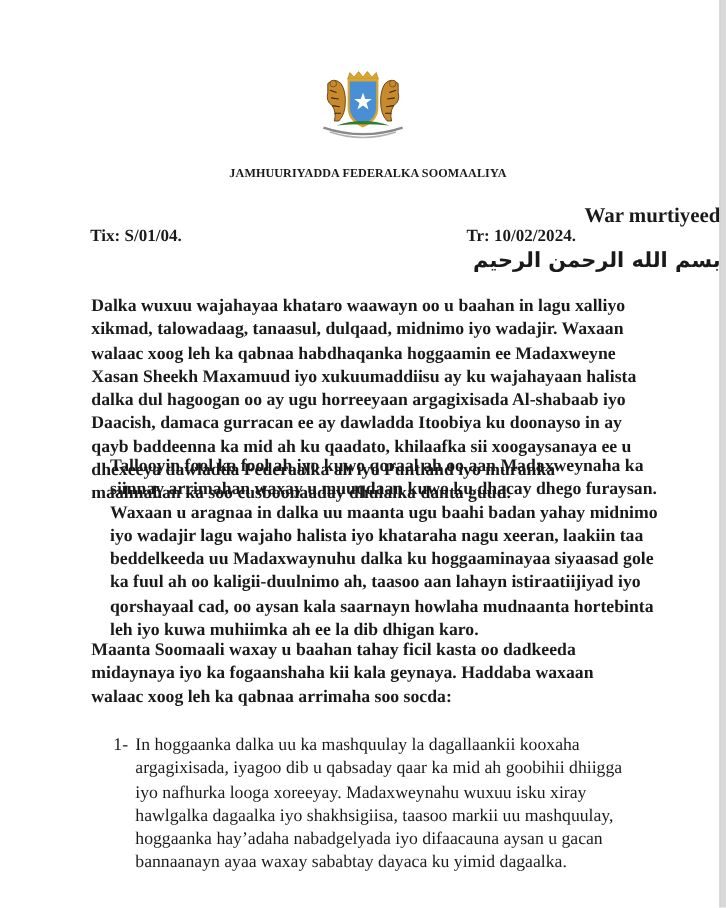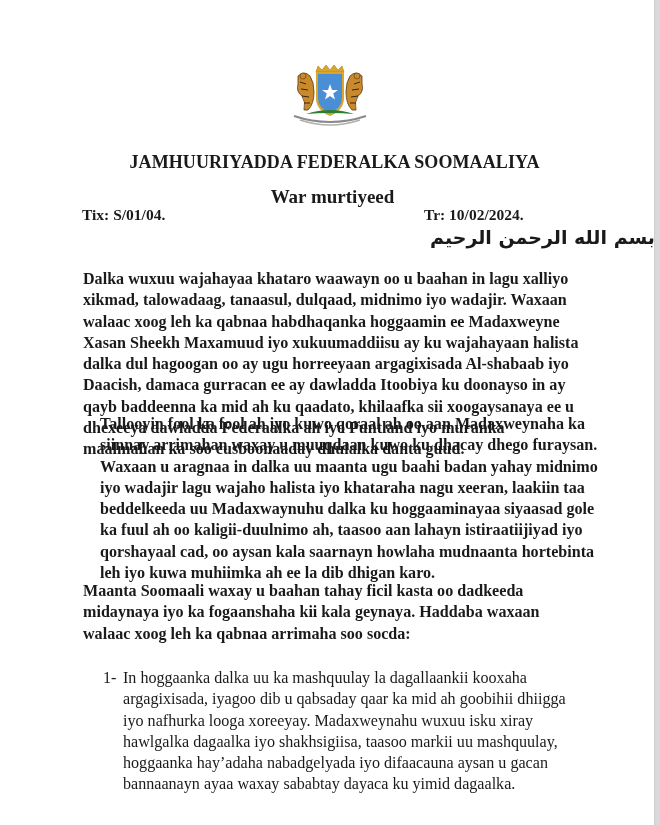--- a/index.html
+++ b/index.html
@@ -15,26 +15,26 @@
     }
     .edge {
       position: absolute; right: 0; top: 0; width: 5px; height: 825px;
       background: #d9d9d9; border-left: 1px solid #cfcfcf;
     }
     .emblem {
       position: absolute; left: 286px; top: 62px; width: 88px; height: 70px;
     }
     .republic {
       position: absolute; left: 0; width: 655px; top: 152px;
-      text-align: center; font-weight: bold; font-size: 18px; letter-spacing: 0.1px;
+      text-align: center; font-weight: bold; font-size: 11px; letter-spacing: 0.1px;
       padding-left: 14px; box-sizing: border-box;
     }
     .title {
       position: absolute; left: 0; width: 655px; top: 186px;
-      text-align: center; font-weight: bold; font-size: 19px;
+      text-align: right; font-weight: bold; font-size: 19px;
       padding-left: 10px; box-sizing: border-box;
     }
     .ref {
       position: absolute; left: 82px; top: 206px; font-weight: bold; font-size: 15.5px;
     }
     .date {
       position: absolute; left: 424px; top: 206px; font-weight: bold; font-size: 15.5px; font-family: Liberation Serif, serif;
     }
     .basmala {
       position: absolute; left: 0; width: 655px; top: 226px;

